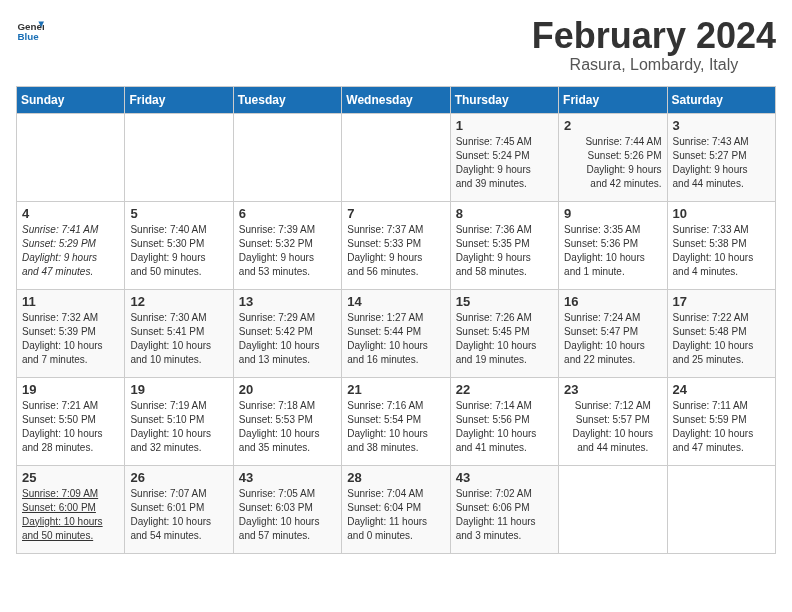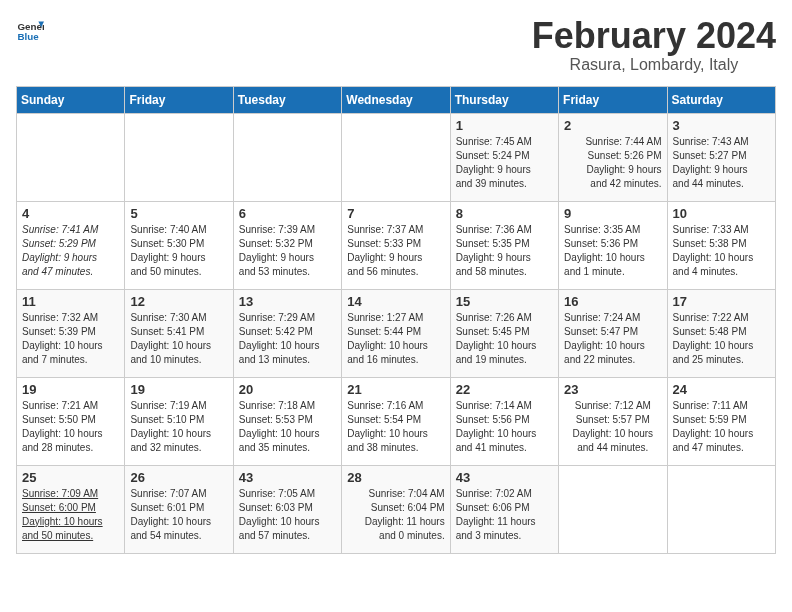--- a/index.html
+++ b/index.html
@@ -308,21 +308,21 @@
         </td>
         <td>
           <span class="day-number">43</span>
           <div class="day-info" style="white-space: pre-line;">Sunrise: 7:05 AM
 Sunset: 6:03 PM
 Daylight: 10 hours
 and 57 minutes.</div>
         </td>
         <td>
           <span class="day-number">28</span>
-          <div class="day-info" style="white-space: pre-line; text-align: right;">Sunrise: 7:04 AM
+          <div class="day-info" style="white-space: pre-line;">Sunrise: 7:04 AM
 Sunset: 6:04 PM
 Daylight: 11 hours
 and 0 minutes.</div>
         </td>
         <td>
           <span class="day-number">43</span>
           <div class="day-info" style="white-space: pre-line;">Sunrise: 7:02 AM
 Sunset: 6:06 PM
 Daylight: 11 hours
 and 3 minutes.</div>

